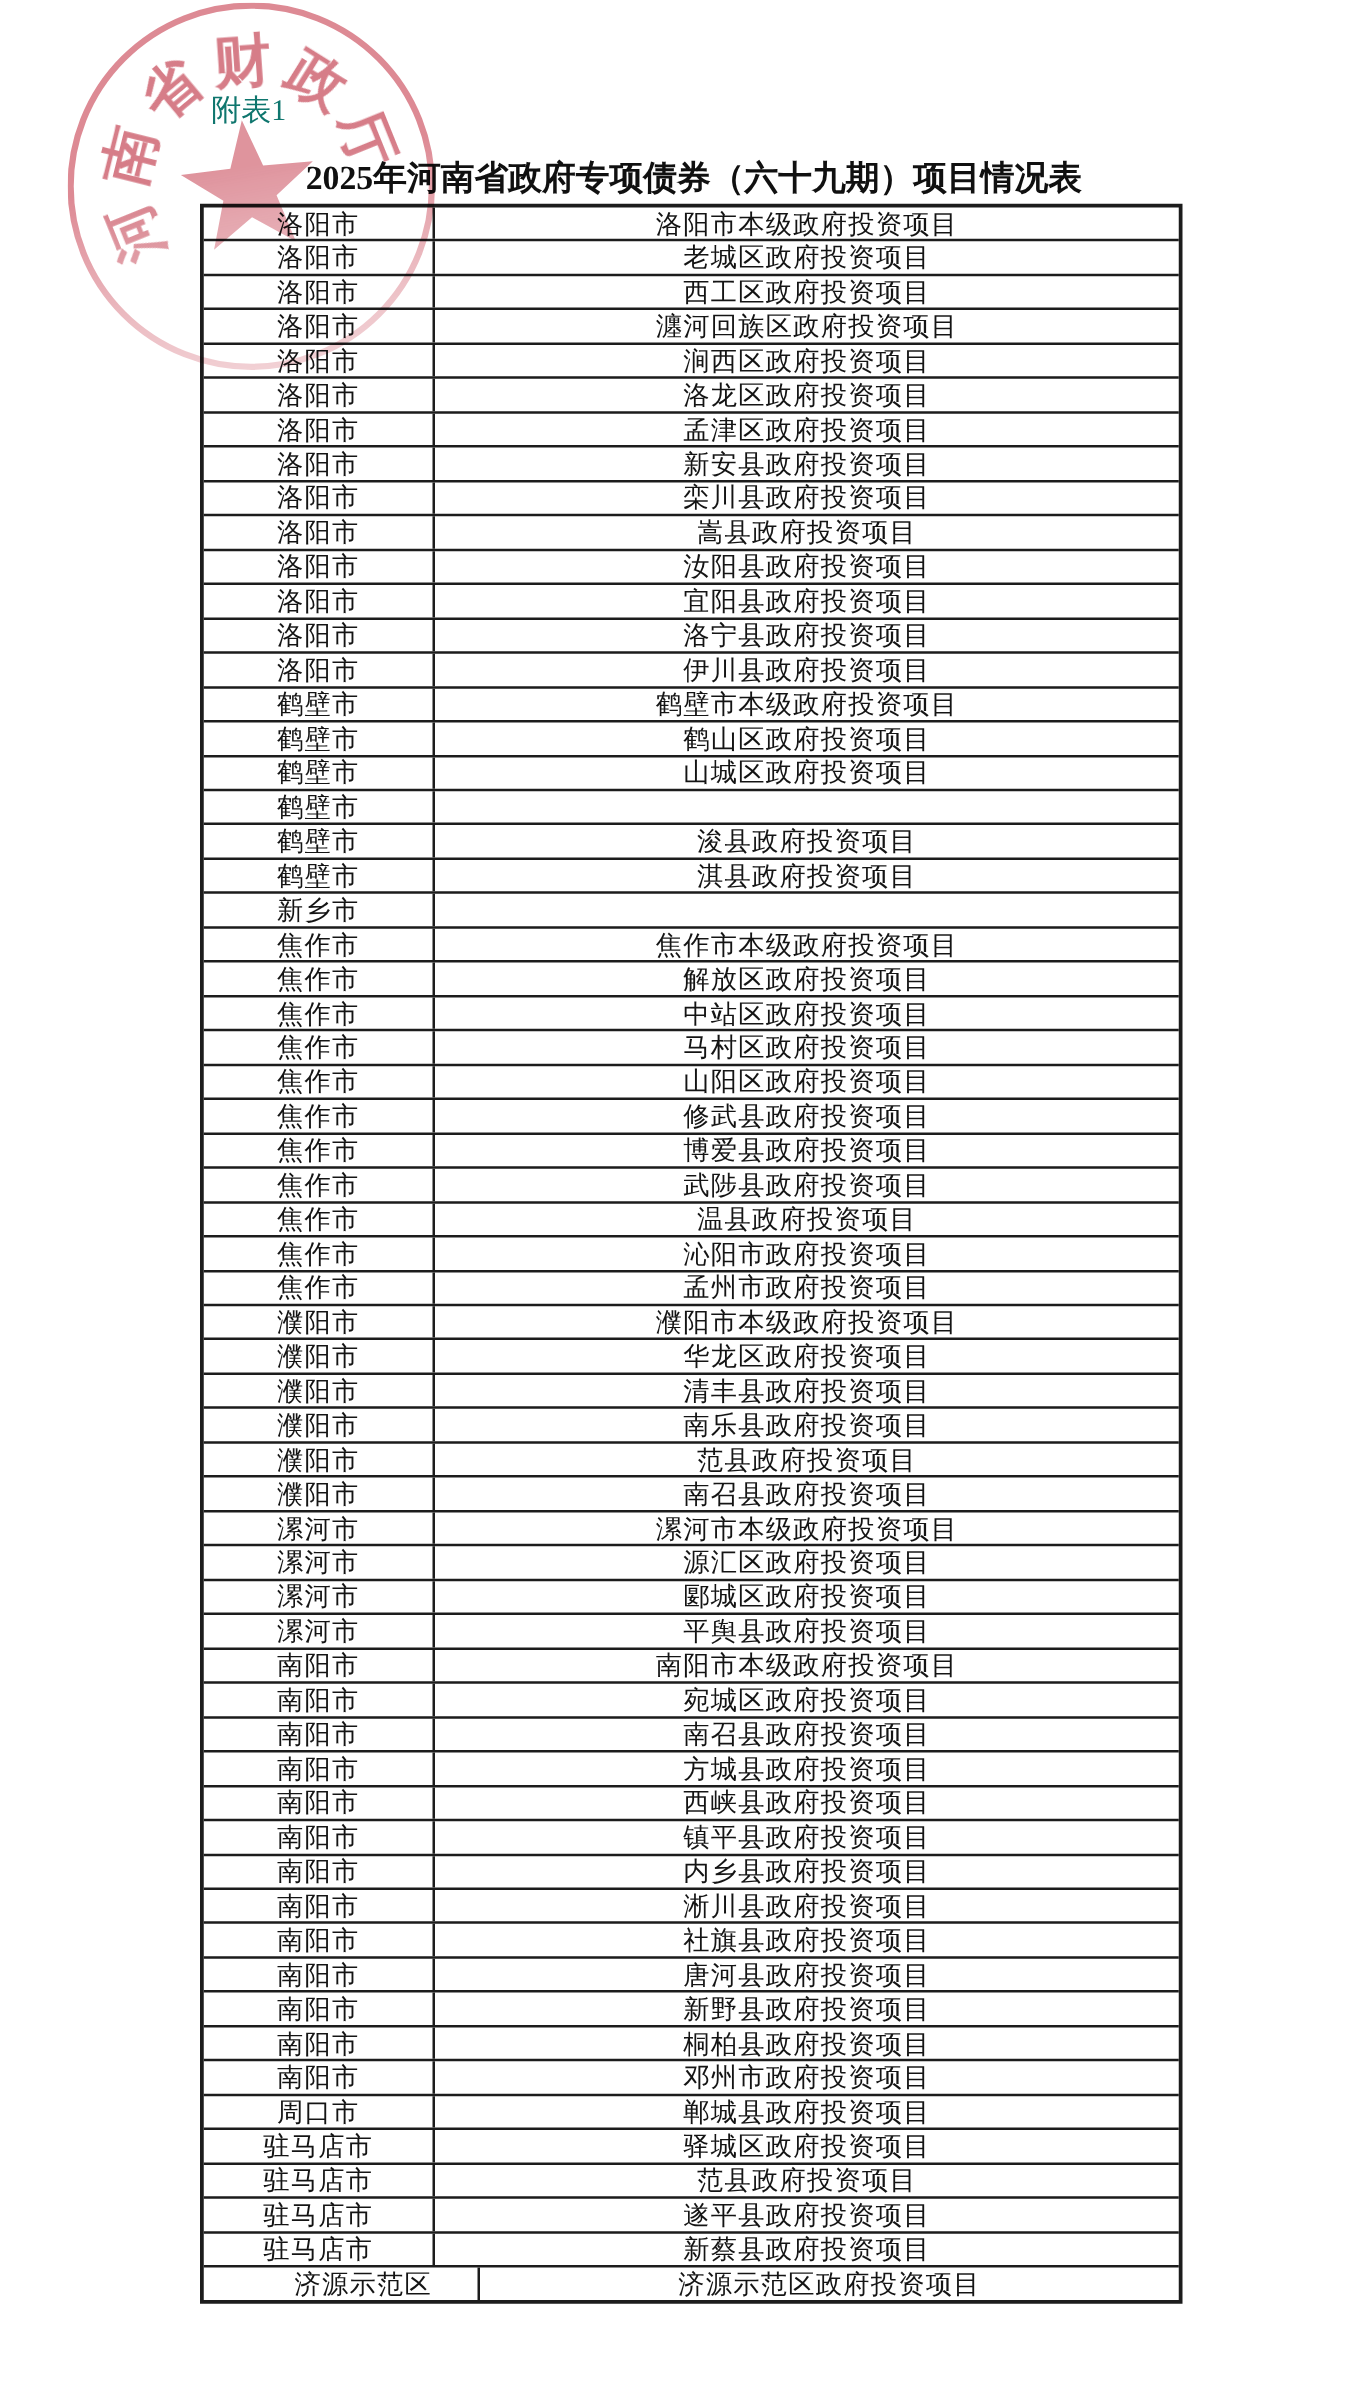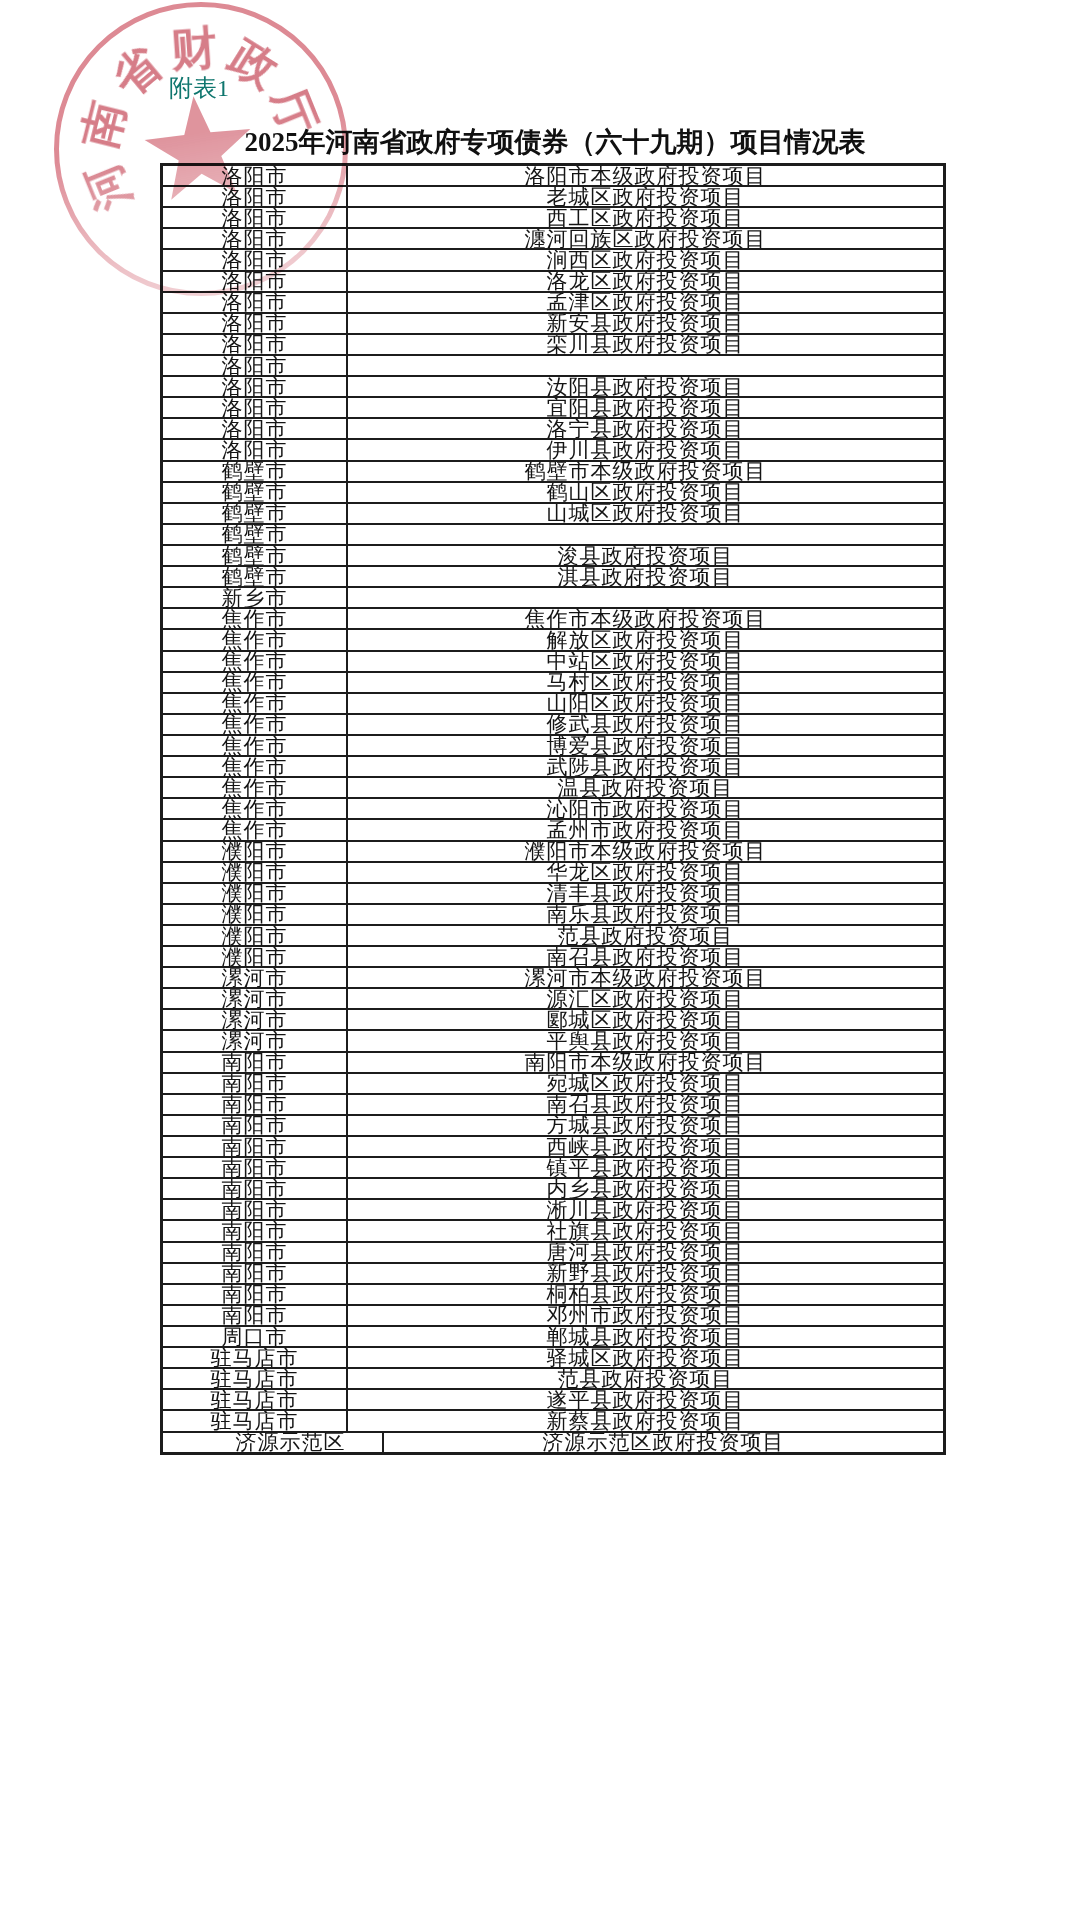--- a/index.html
+++ b/index.html
@@ -43,21 +43,21 @@
   .title {
     position:absolute; left:162px; top:124px; width:786px;
     text-align:center;
     font-size:27px; font-weight:bold; color:#101010;
     white-space:nowrap;
   }
 
   
   .table {
     position:absolute; left:160px; top:163px;
-    width:786px; height:1292px;
+    width:786px; height:1680px;
     box-sizing:border-box;
     border:3px solid #1c1c1c;
     display:flex; flex-direction:column;
     background:transparent;
   }
   .row { flex:1 1 0; display:flex; border-bottom:2px solid #1c1c1c; min-height:0; }
   .row:last-child { border-bottom:none;padding-left:36px; }
   .cell {
     display:flex; align-items:center; justify-content:center;
     font-size:21px; color:#141414; letter-spacing:1px;
@@ -130,20 +130,21 @@
       <div class="cell cell-project">新安县政府投资项目</div>
     </div>
 
     <div class="row">
       <div class="cell cell-city">洛阳市</div>
       <div class="cell cell-project">栾川县政府投资项目</div>
     </div>
 
     <div class="row">
       <div class="cell cell-city">洛阳市</div>
+      <div class="cell cell-project">嵩县政府投资项目</div>
     </div>
 
     <div class="row">
       <div class="cell cell-city">洛阳市</div>
       <div class="cell cell-project">汝阳县政府投资项目</div>
     </div>
 
     <div class="row">
       <div class="cell cell-city">洛阳市</div>
       <div class="cell cell-project">宜阳县政府投资项目</div>

